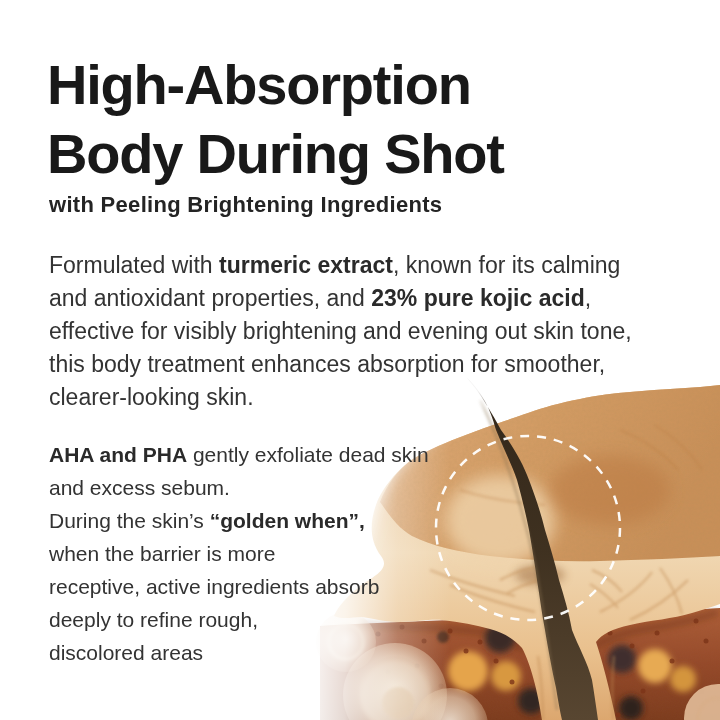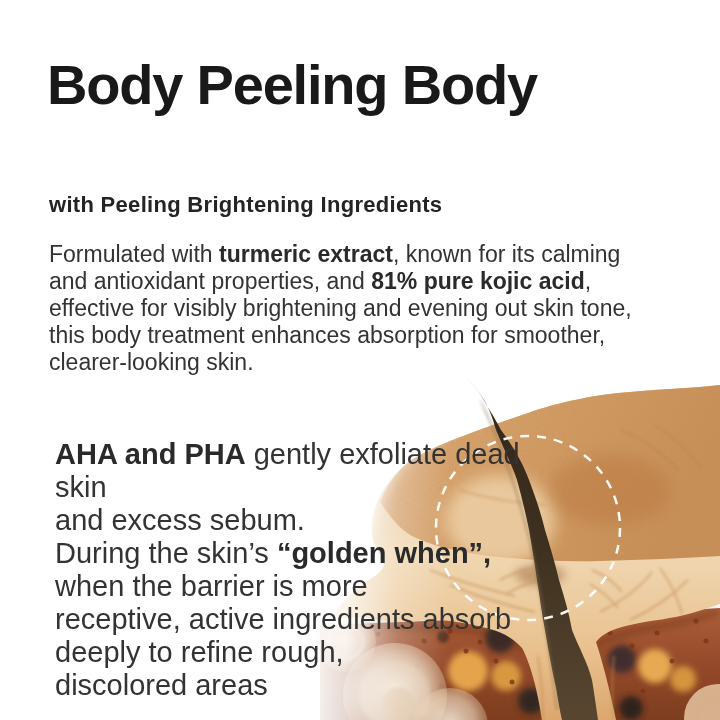--- a/index.html
+++ b/index.html
@@ -4,22 +4,22 @@
 <style>
   html,body{margin:0;padding:0;background:#ffffff;}
   #canvas{position:relative;width:720px;height:720px;background:#ffffff;overflow:hidden;
           font-family:"Liberation Sans",sans-serif;}
   .title{position:absolute;left:47px;top:50px;font-size:56px;line-height:69px;font-weight:700;
          letter-spacing:-1.2px;color:#191919;}
   .subtitle{position:absolute;left:49px;top:192px;font-size:22px;font-weight:700;
             letter-spacing:.3px;color:#242424;}
   .para{position:absolute;color:#333333;white-space:pre-line;}
   .para b{font-weight:700;color:#2a2a2a;}
-  #p1{left:49px;top:241px;width:668px;font-size:23px;line-height:27px;z-index:2;}
-  #p2{left:49px;top:438px;width:475px;font-size:29px;line-height:33px;z-index:3;margin-left:6px;}
+  #p1{left:49px;top:249px;width:668px;font-size:23px;line-height:33px;z-index:2;}
+  #p2{left:49px;top:438px;width:475px;font-size:21px;line-height:33px;z-index:3;}
   #illo{position:absolute;left:300px;top:370px;width:420px;height:350px;z-index:1;}
 </style>
 </head>
 <body>
 
 <div id="canvas">
 
   <svg id="illo" viewBox="0 0 420 350">
     <defs>
       <linearGradient id="gDerm" x1="0" y1="0" x2="0" y2="1">
@@ -189,27 +189,28 @@
     <g>
       <rect x="0" y="0" width="150" height="350" fill="url(#gFadeL)"></rect>
       <path d="M0,0 L258,0 C200,22 140,52 102,92 C84,112 74,136 70,160 L58,190 L0,210 Z" fill="#ffffff" opacity="0.96" filter="url(#fB10)"></path>
       <rect x="240" y="0" width="180" height="14" fill="url(#gFadeT)"></rect>
     </g>
 
     <circle cx="228" cy="158" r="92" fill="none" stroke="#ffffff" stroke-width="2.5" stroke-dasharray="9 8" opacity="0.95"></circle>
   </svg>
 
   <div class="title">
-    <div>Body Peeling Body</div>
+    <div>High-Absorption</div>
+    <div>Body During Shot</div>
   </div>
 
   <div class="subtitle">with Peeling Brightening Ingredients</div>
 
   <div id="p1" class="para"><span>Formulated with </span><b>turmeric extract</b><span>, known for its calming
-and antioxidant properties, and </span><b>81% pure kojic acid</b><span>,
+and antioxidant properties, and </span><b>23% pure kojic acid</b><span>,
 effective for visibly brightening and evening out skin tone,
 this body treatment enhances absorption for smoother,
 clearer-looking skin.</span></div>
 
   <div id="p2" class="para"><b>AHA and PHA</b><span> gently exfoliate dead skin
 and excess sebum.
 During the skin’s </span><b>“golden when”,</b><span>
 when the barrier is more
 receptive, active ingredients absorb
 deeply to refine rough,

